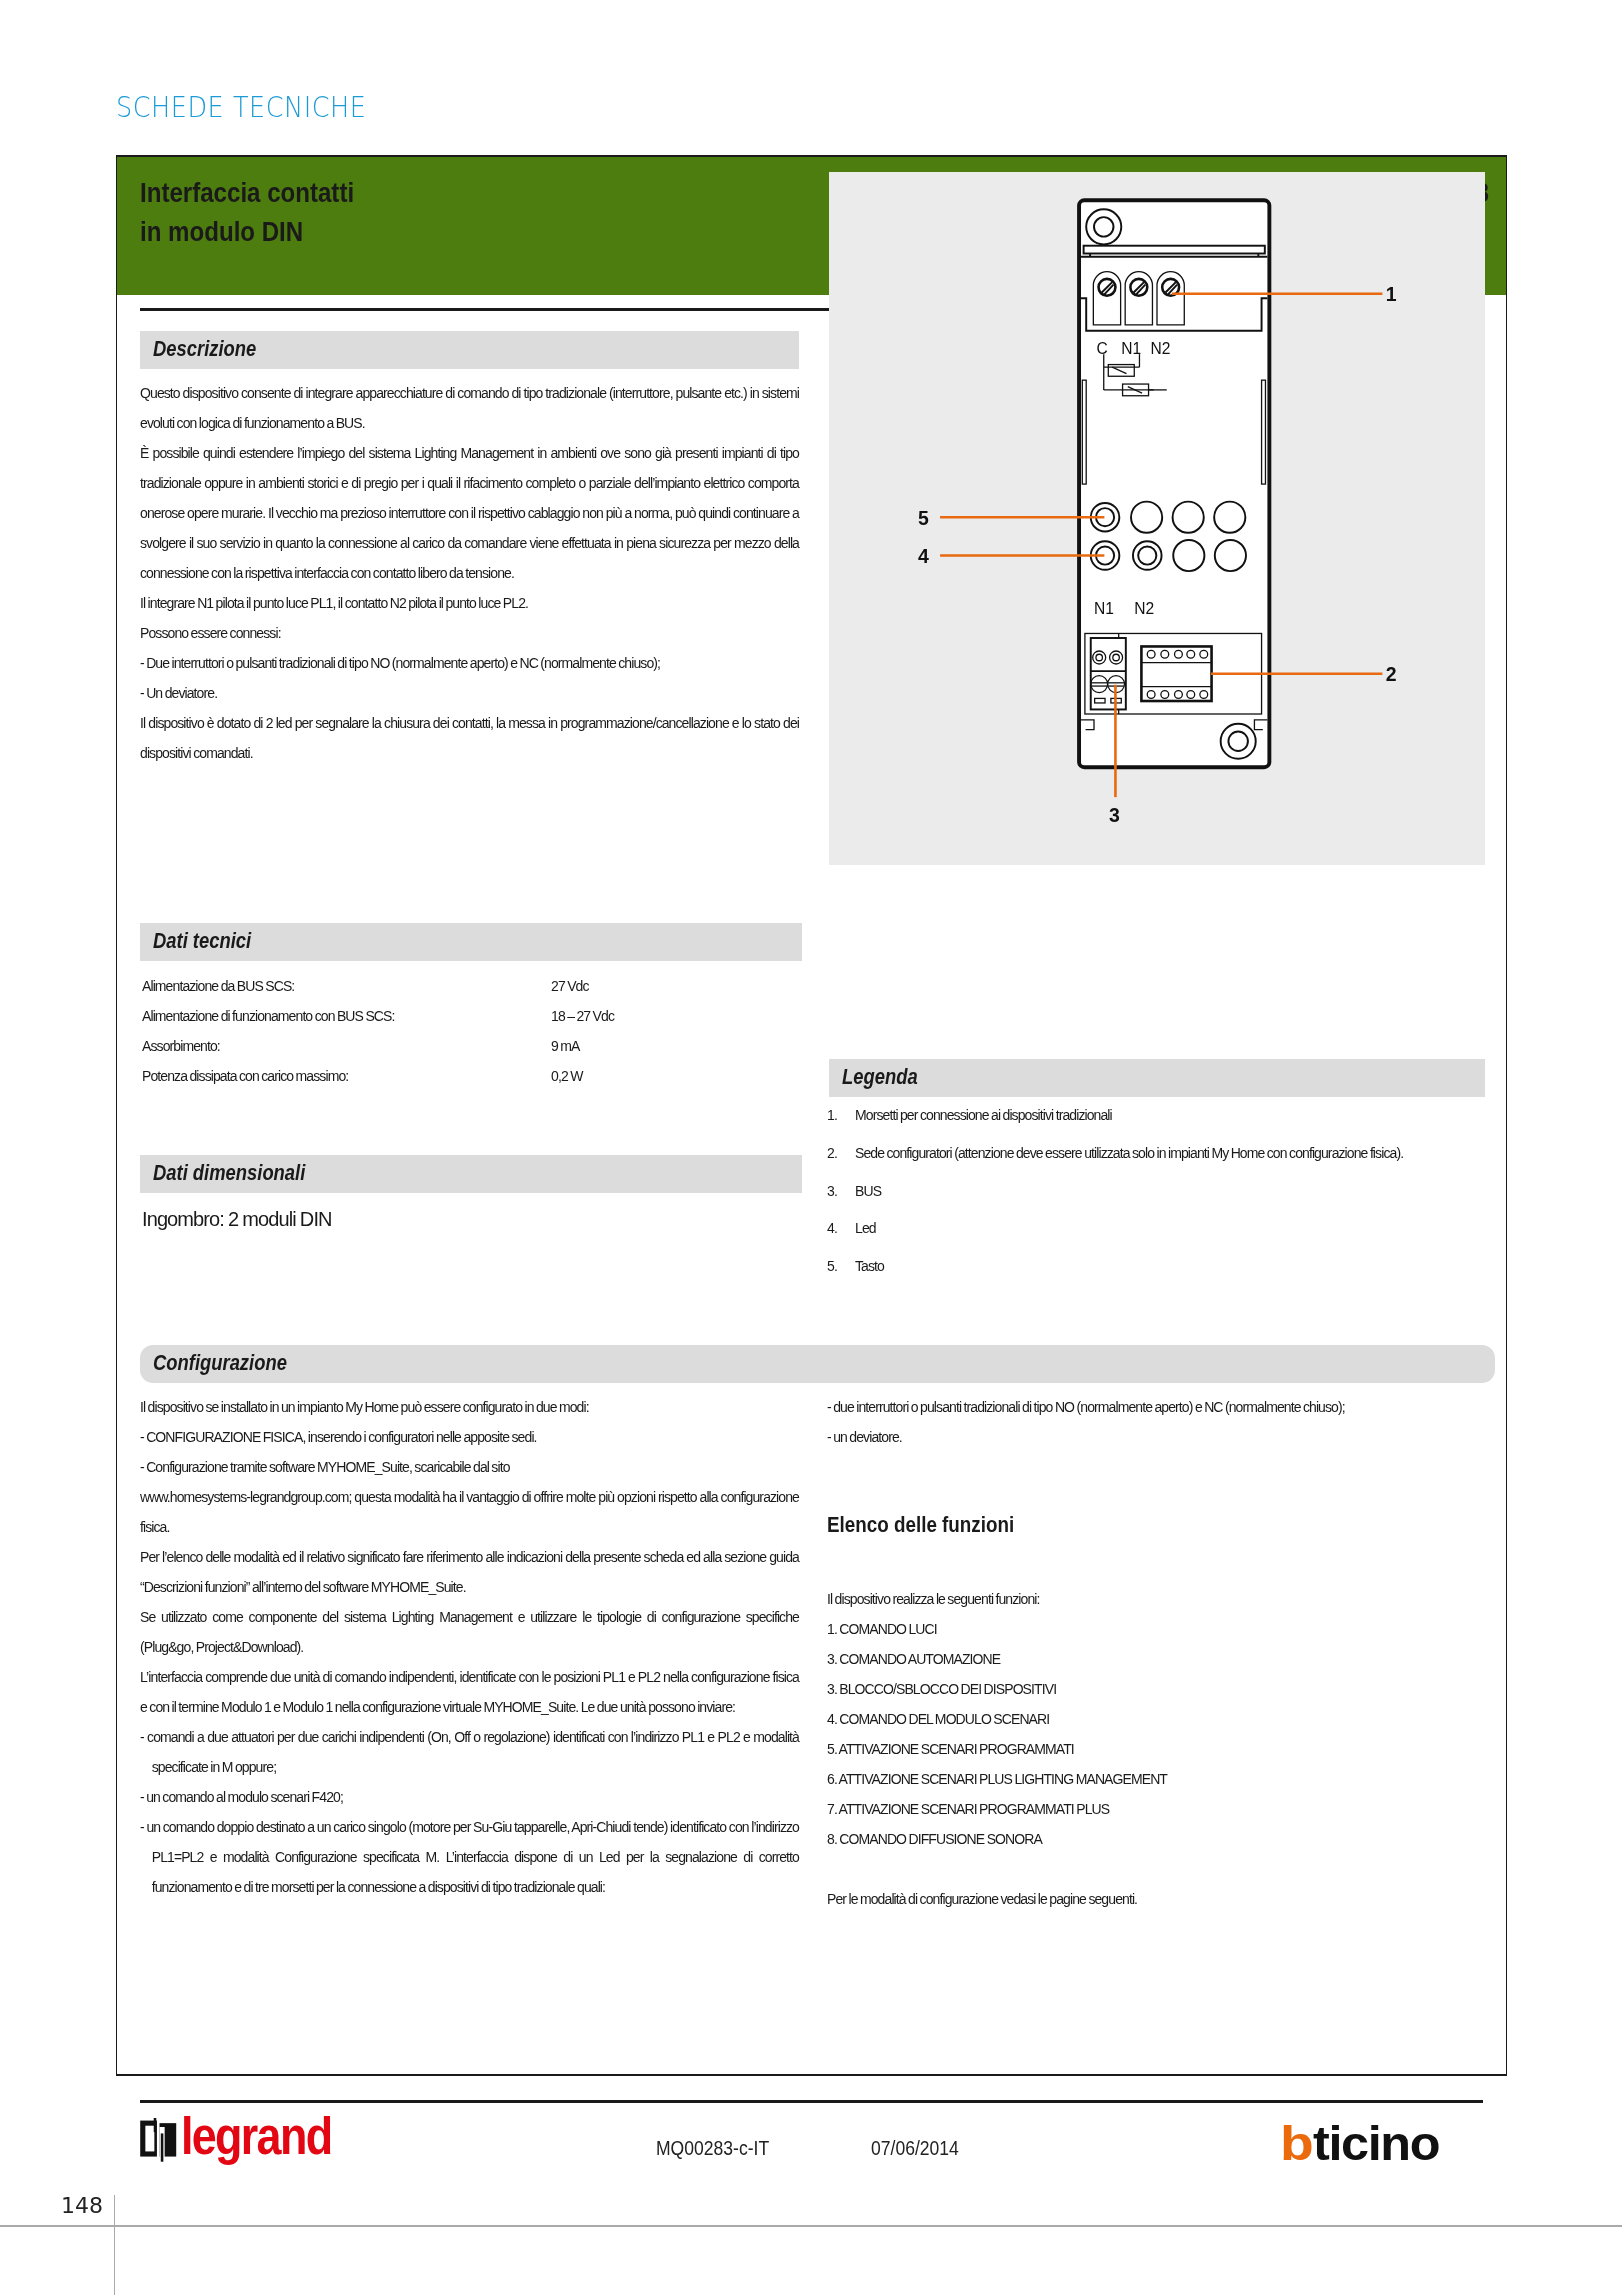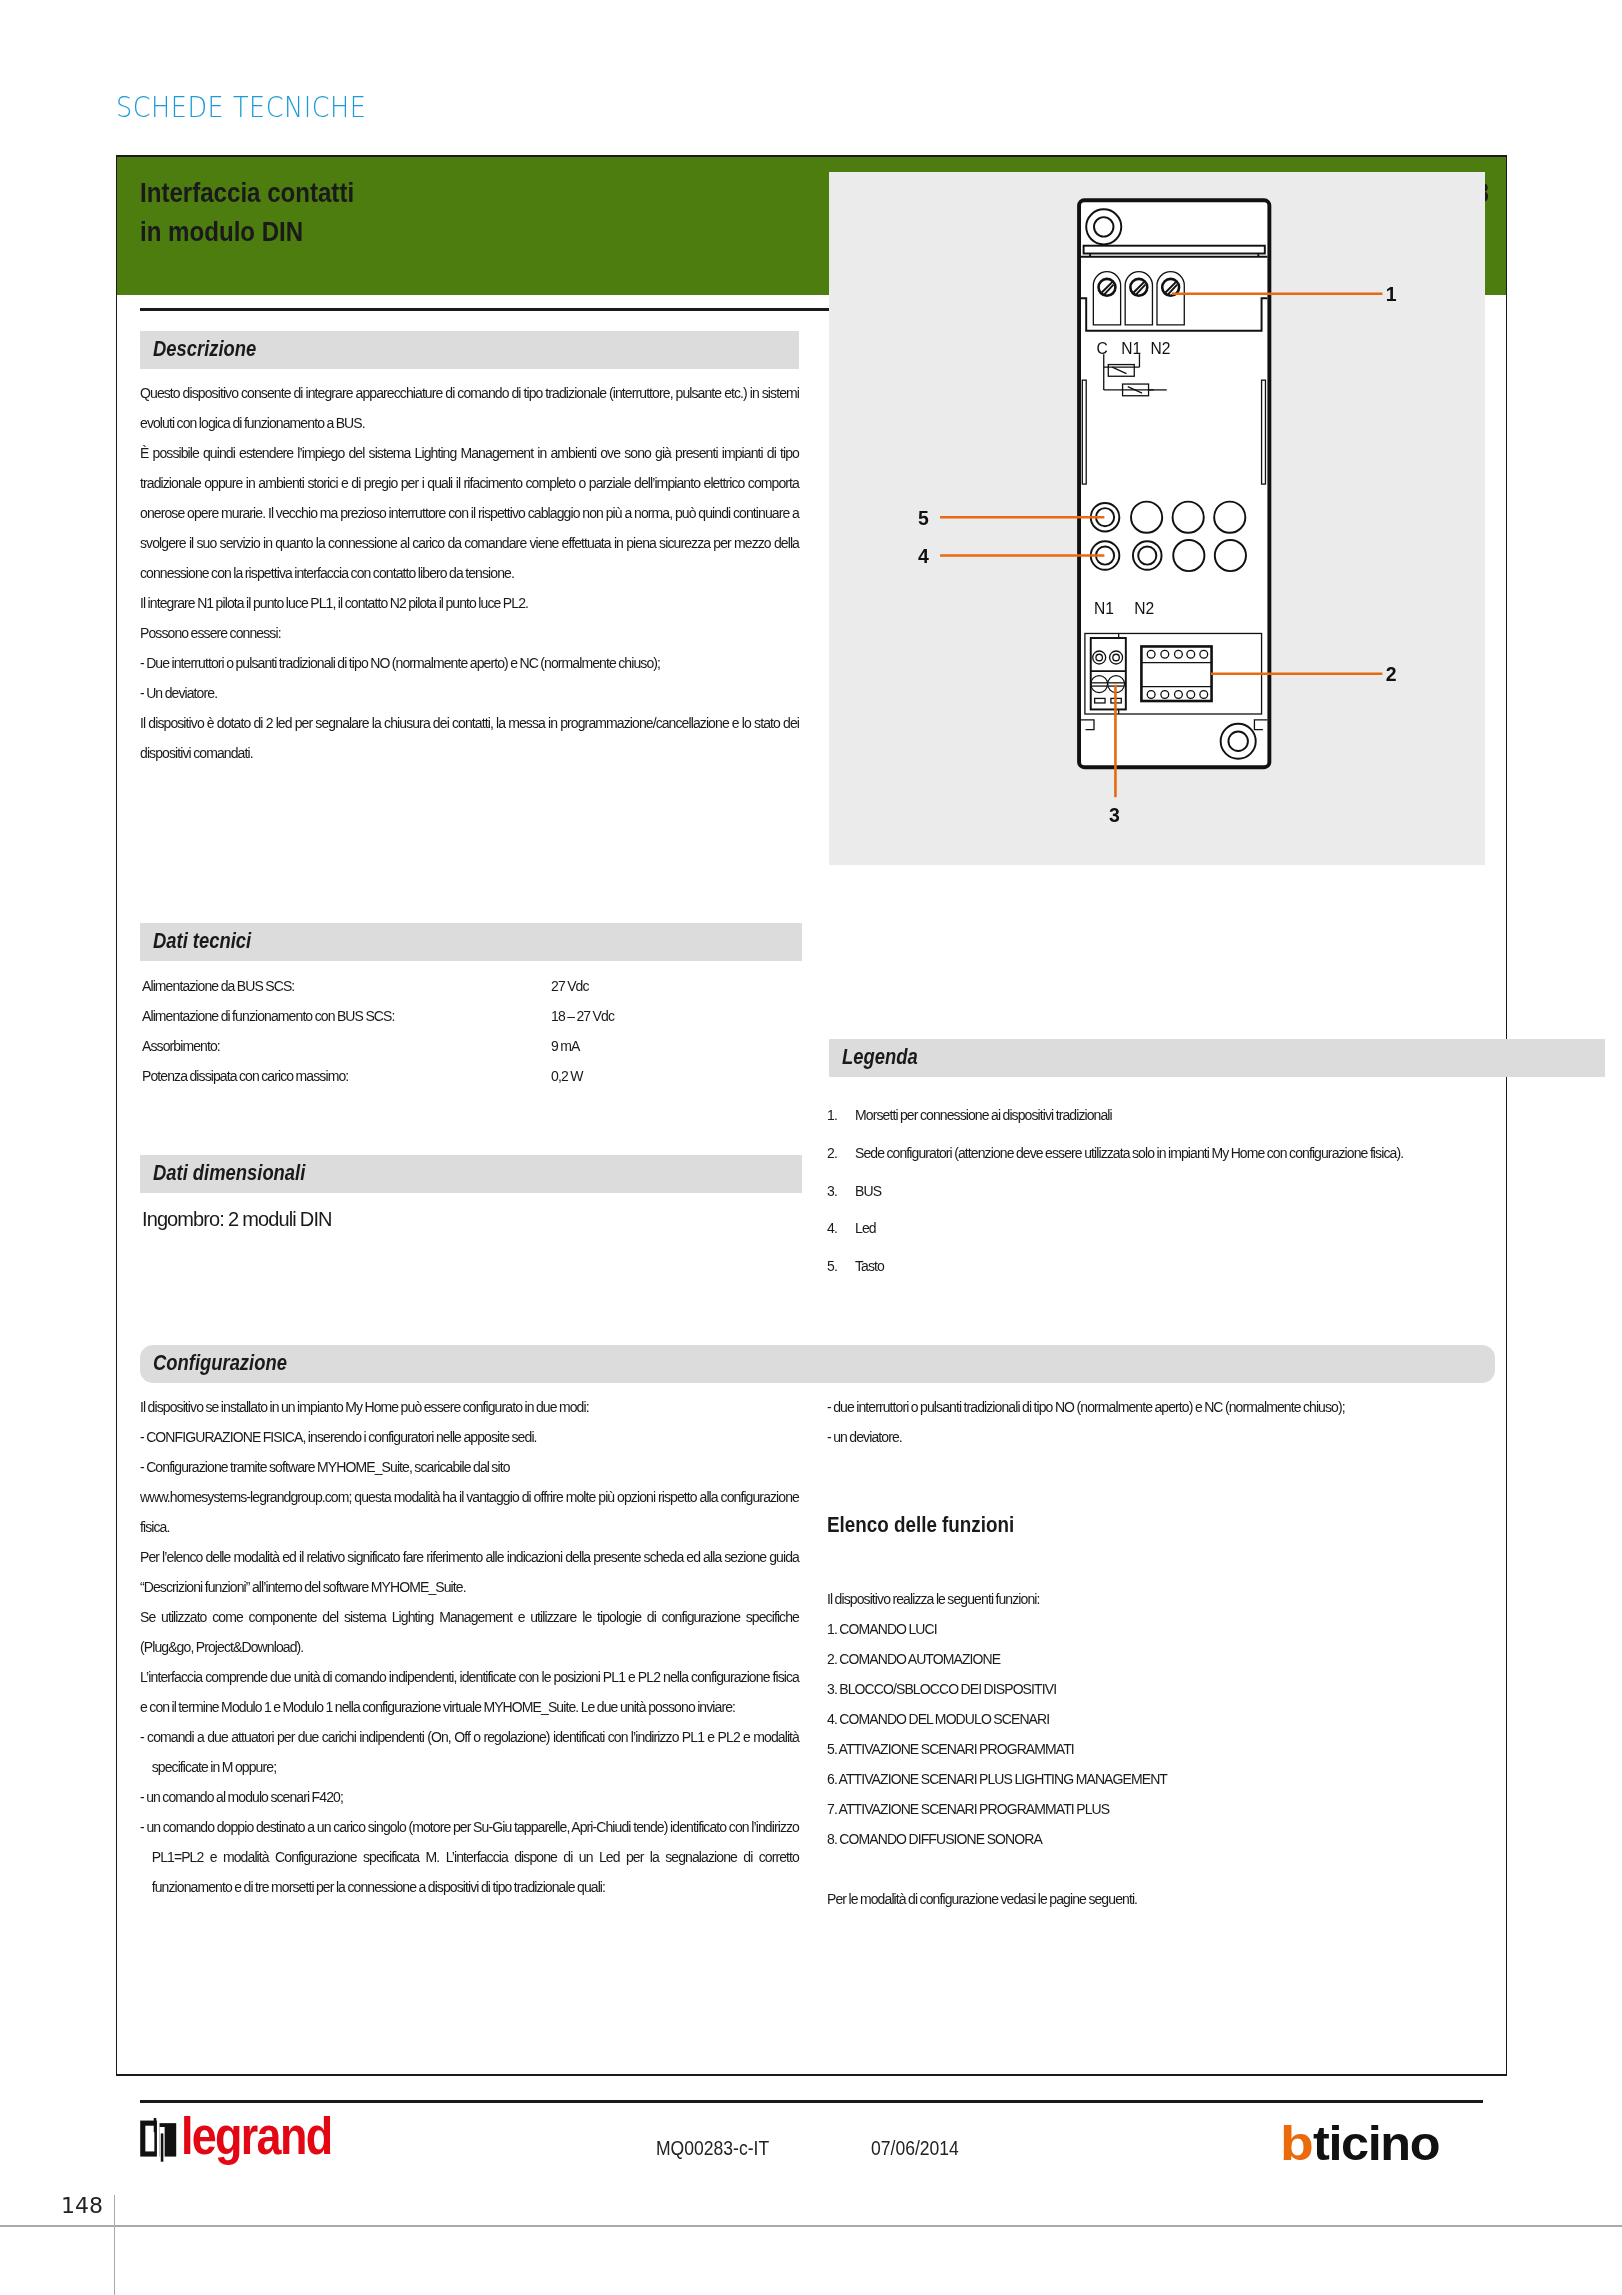--- a/index.html
+++ b/index.html
@@ -86,21 +86,21 @@
         <span class="k">Potenza dissipata con carico massimo:</span>
         <span>0,2 W</span>
       </div>
     </div>
 
   <div class="sec-head" style="left:23px; top:998px; width:662px;">
     <span>Dati dimensionali</span>
   </div>
   <div class="txt cond" style="left:25px; top:1047px; width:656px;">Ingombro: 2 moduli DIN</div>
 
-  <div class="sec-head" style="left:712px; top:882px; width:776px;padding-left:12px;">
+  <div class="sec-head" style="left:712px; top:902px; width:656px;padding-left:12px;">
     <span>Legenda</span>
   </div>
   <div class="txt cond legend-list" id="legend" style="left:710px; top:943px; width:656px;">
       <div class="li">
         <span class="num">1.</span>
         <span>Morsetti per connessione ai dispositivi tradizionali</span>
       </div>
       <div class="li">
         <span class="num">2.</span>
         <span>Sede configuratori (attenzione deve essere utilizzata solo in impianti My Home con configurazione fisica).</span>
@@ -136,21 +136,21 @@
     </div>
   <div class="txt just cond" id="conf-right" style="left:710px; top:1235px; width:659px;">
       <p class="indent" style="text-indent: -11.7px;">- due interruttori o pulsanti tradizionali di tipo NO (normalmente aperto) e NC (normalmente chiuso);</p>
       <p class="indent" style="text-indent: -11.7px;">- un deviatore.</p>
     </div>
 
   <div class="txt" style="left:710px; top:1353px; font-family:'Liberation Sans',sans-serif; font-weight:bold; font-size:21.4px; transform:scaleX(0.88); transform-origin:left top;">Elenco delle funzioni</div>
   <div class="txt cond" id="funcs" style="left:710px; top:1427px; width:659px;">
       <p>Il dispositivo realizza le seguenti funzioni:</p>
       <p>1. COMANDO LUCI</p>
-      <p>2. COMANDO AUTOMAZIONE</p>
+      <p>3. COMANDO AUTOMAZIONE</p>
       <p>3. BLOCCO/SBLOCCO DEI DISPOSITIVI</p>
       <p>4. COMANDO DEL MODULO SCENARI</p>
       <p>5. ATTIVAZIONE SCENARI PROGRAMMATI</p>
       <p>6. ATTIVAZIONE SCENARI PLUS LIGHTING MANAGEMENT</p>
       <p>7. ATTIVAZIONE SCENARI PROGRAMMATI PLUS</p>
       <p>8. COMANDO DIFFUSIONE SONORA</p>
       <p style="margin-top: 30px;">Per le modalità di configurazione vedasi le pagine seguenti.</p>
     </div>
 
   <div class="rule" style="top:1943px;"></div>

